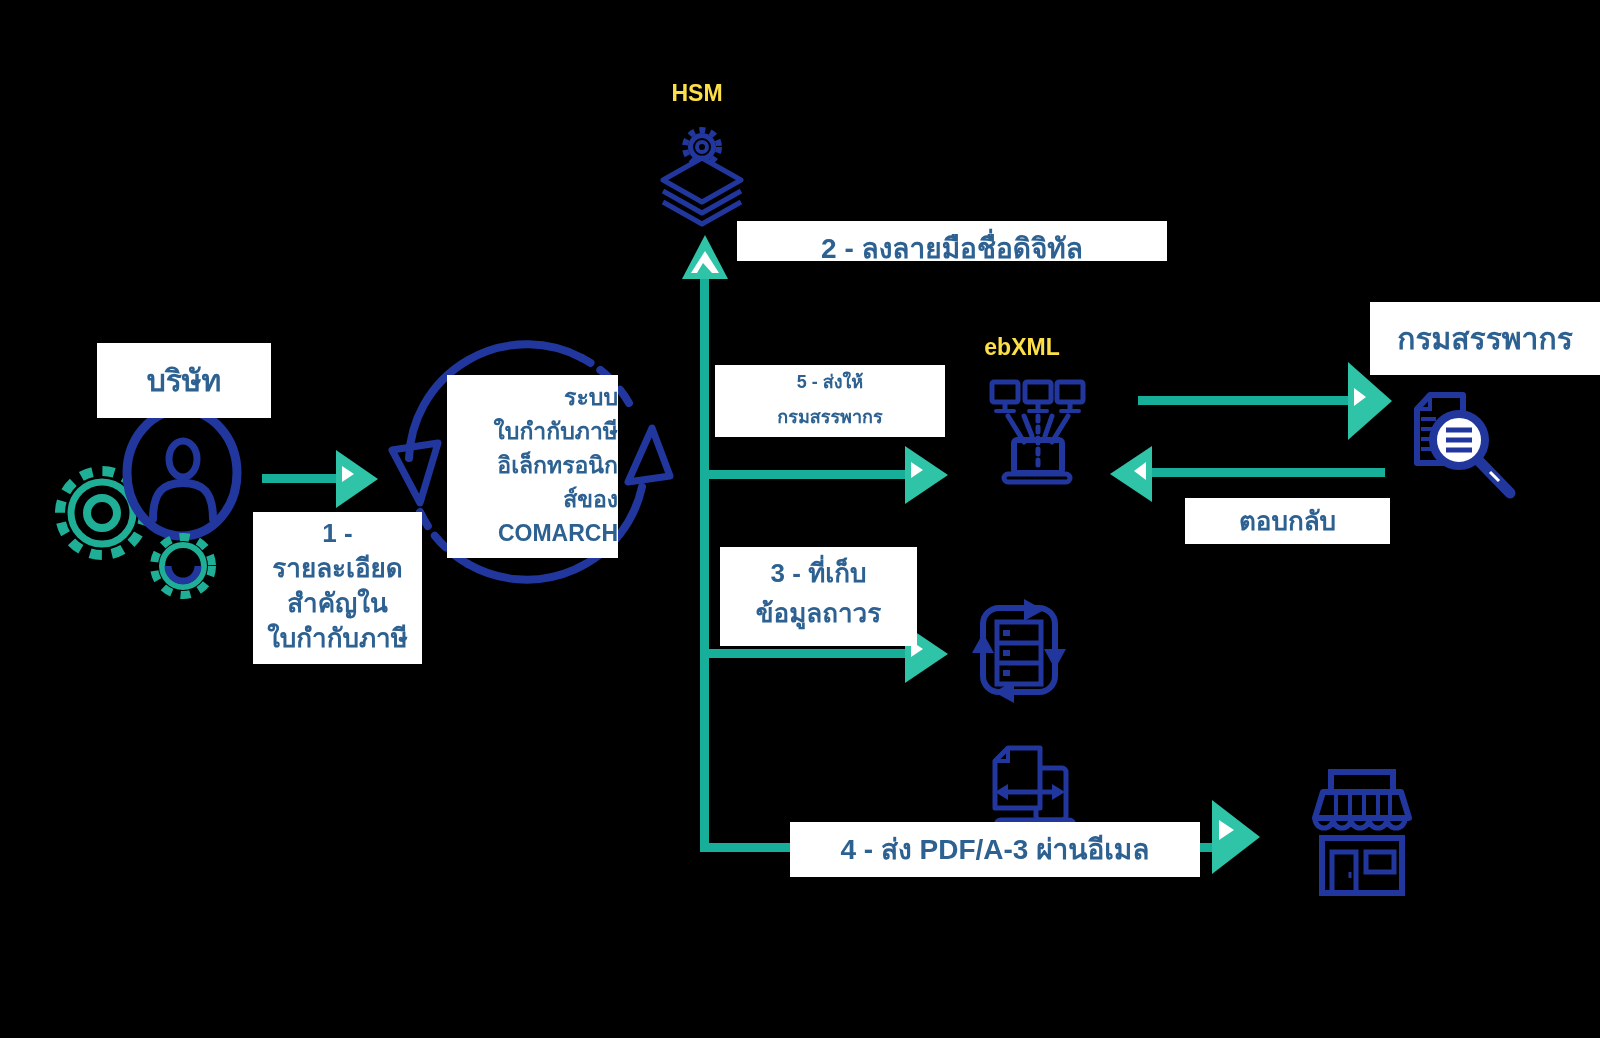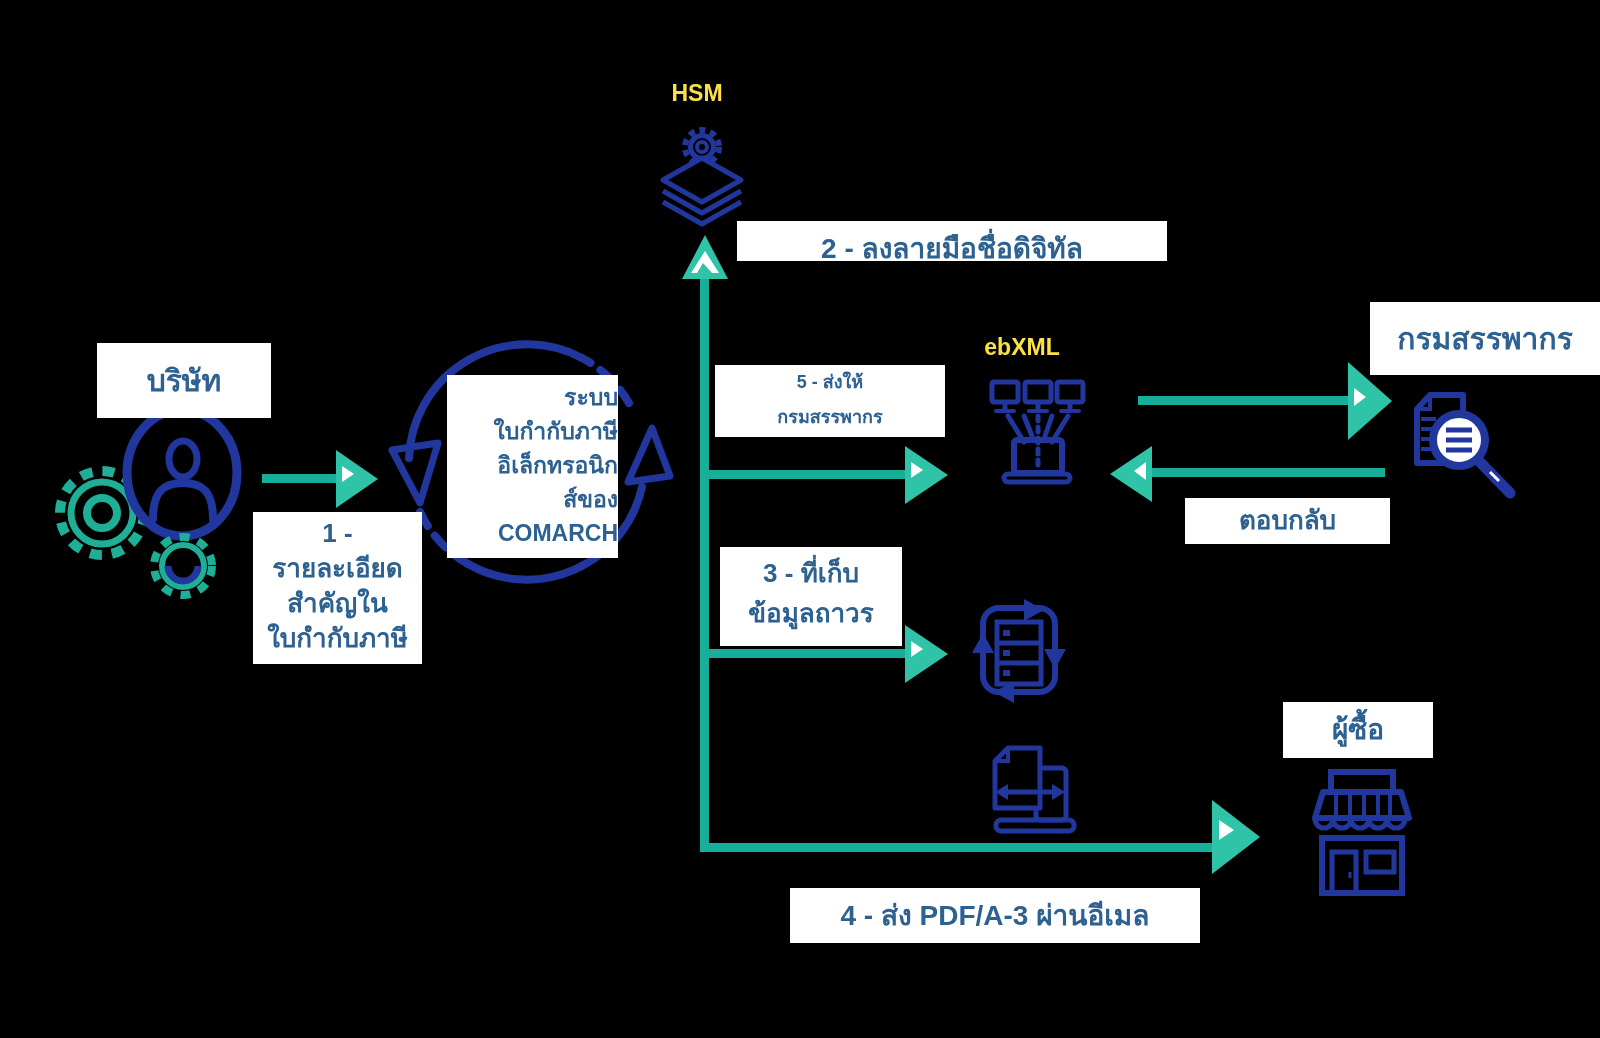--- a/index.html
+++ b/index.html
@@ -18,24 +18,24 @@
   }
   .ln{display:block;}
   
   #company-box{left:97px;top:327px;width:174px;height:75px;font-size:30px;line-height:75px;margin-top:16px;}
   #step1-box{left:253px;top:512px;width:169px;height:148px;font-size:26px;line-height:35px;padding-top:4px;}
   #system-box{left:447px;top:375px;width:171px;height:178px;font-size:23px;line-height:34px;padding-top:5px;text-align:right;}
   #step2-box{left:737px;top:221px;width:430px;height:40px;font-size:28px;line-height:56px;}
   #step5-box{left:715px;top:365px;width:230px;height:72px;font-size:18px;line-height:35px;}
   #send-ebxml-box{left:1135px;top:322px;width:185px;height:50px;font-size:27px;line-height:50px;}
   #revenue-box{left:1370px;top:302px;width:230px;height:73px;font-size:30px;line-height:73px;}
-  #reply-box{left:1185px;top:498px;width:205px;height:46px;font-size:26px;line-height:46px;font-family:Liberation Serif, serif;}
-  #step3-box{left:720px;top:547px;width:182px;height:93px;font-size:26px;line-height:40px;padding-top:6px;}
+  #reply-box{left:1185px;top:498px;width:205px;height:46px;font-size:26px;line-height:46px;}
+  #step3-box{left:720px;top:547px;width:197px;height:93px;font-size:26px;line-height:40px;padding-top:6px;}
   #buyer-box{left:1283px;top:702px;width:150px;height:56px;font-size:28px;line-height:56px;}
-  #step4-box{left:790px;top:888px;width:410px;height:55px;font-size:28px;line-height:55px;}
+  #step4-box{left:790px;top:822px;width:410px;height:55px;font-size:28px;line-height:55px;}
   
   #hsm-label{left:652px;top:80px;width:90px;font-size:23px;}
   #ebxml-label{left:972px;top:334px;width:100px;font-size:23px;}
 </style>
 </head>
 <body>
 
 <div id="stage">
 
   <svg id="diagram-svg" width="1600" height="1038" viewBox="0 0 1600 1038">
@@ -214,16 +214,15 @@
 
   <div class="box" id="revenue-box">กรมสรรพากร</div>
 
   <div class="box" id="reply-box">ตอบกลับ</div>
 
   <div class="box" id="step3-box">
     <span class="ln">3 - ที่เก็บ</span>
     <span class="ln">ข้อมูลถาวร</span>
   </div>
 
-  <div class="box" id="buyer-box">ผู้ซื้อ</div>
 
   <div class="box" id="step4-box">4 - ส่ง PDF/A-3 ผ่านอีเมล</div>
 </div>
 
 </body></html>

